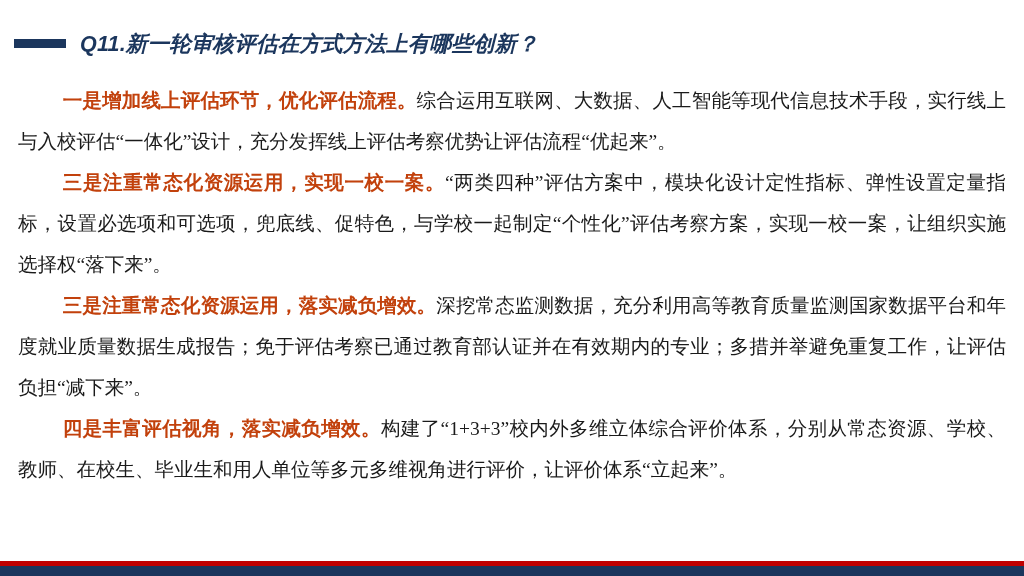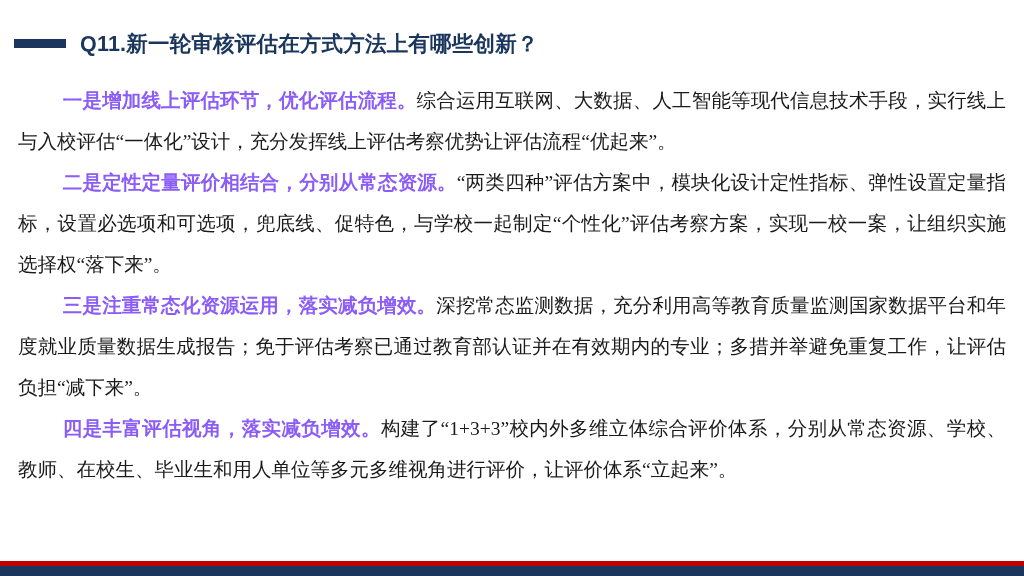--- a/index.html
+++ b/index.html
@@ -40,20 +40,21 @@
     flex: none;
   }
   .title-text {
     margin-left: 14px;
     font-family: "Liberation Sans", "DejaVu Sans", sans-serif;
     font-size: 21.5px;
     font-weight: bold;
     color: #1b365d;
     letter-spacing: 0.2px;
     white-space: nowrap;
+    font-style: italic;
   }
 
   
   .content {
     position: absolute;
     left: 18px;
     top: 80px;
     width: 988px;
     font-size: 19.5px;
     line-height: 41px;
@@ -61,21 +62,21 @@
     text-align: justify;
     text-justify: inter-ideograph;
   }
   .para {
     margin: 0;
     text-indent: 2.3em;
     text-align: justify;
     text-justify: inter-ideograph;
   }
   .lead {
-    color: #8b5cf6;
+    color: #c2410c;
     font-weight: bold;
   }
   .body-run {
     color: #1a1a1a;
     font-weight: normal;
   }
 
   
   .bottom-bars {
     position: absolute;
@@ -111,21 +112,21 @@
     <div class="title-text">Q11.新一轮审核评估在方式方法上有哪些创新？</div>
   </div>
 
   <div class="content">
 
     <p class="para">
       <span class="lead">一是增加线上评估环节，优化评估流程。</span><span class="body-run">综合运用互联网、大数据、人工智能等现代信息技术手段，实行线上与入校评估“一体化”设计，充分发挥线上评估考察优势让评估流程“优起来”。</span>
     </p>
 
     <p class="para">
-      <span class="lead">二是定性定量评价相结合，分别从常态资源。</span><span class="body-run">“两类四种”评估方案中，模块化设计定性指标、弹性设置定量指标，设置必选项和可选项，兜底线、促特色，与学校一起制定“个性化”评估考察方案，实现一校一案，让组织实施选择权“落下来”。</span>
+      <span class="lead">三是注重常态化资源运用，实现一校一案。</span><span class="body-run">“两类四种”评估方案中，模块化设计定性指标、弹性设置定量指标，设置必选项和可选项，兜底线、促特色，与学校一起制定“个性化”评估考察方案，实现一校一案，让组织实施选择权“落下来”。</span>
     </p>
 
     <p class="para">
       <span class="lead">三是注重常态化资源运用，落实减负增效。</span><span class="body-run">深挖常态监测数据，充分利用高等教育质量监测国家数据平台和年度就业质量数据生成报告；免于评估考察已通过教育部认证并在有效期内的专业；多措并举避免重复工作，让评估负担“减下来”。</span>
     </p>
 
     <p class="para">
       <span class="lead">四是丰富评估视角，落实减负增效。</span><span class="body-run">构建了“1+3+3”校内外多维立体综合评价体系，分别从常态资源、学校、教师、在校生、毕业生和用人单位等多元多维视角进行评价，让评价体系“立起来”。</span>
     </p>
 

